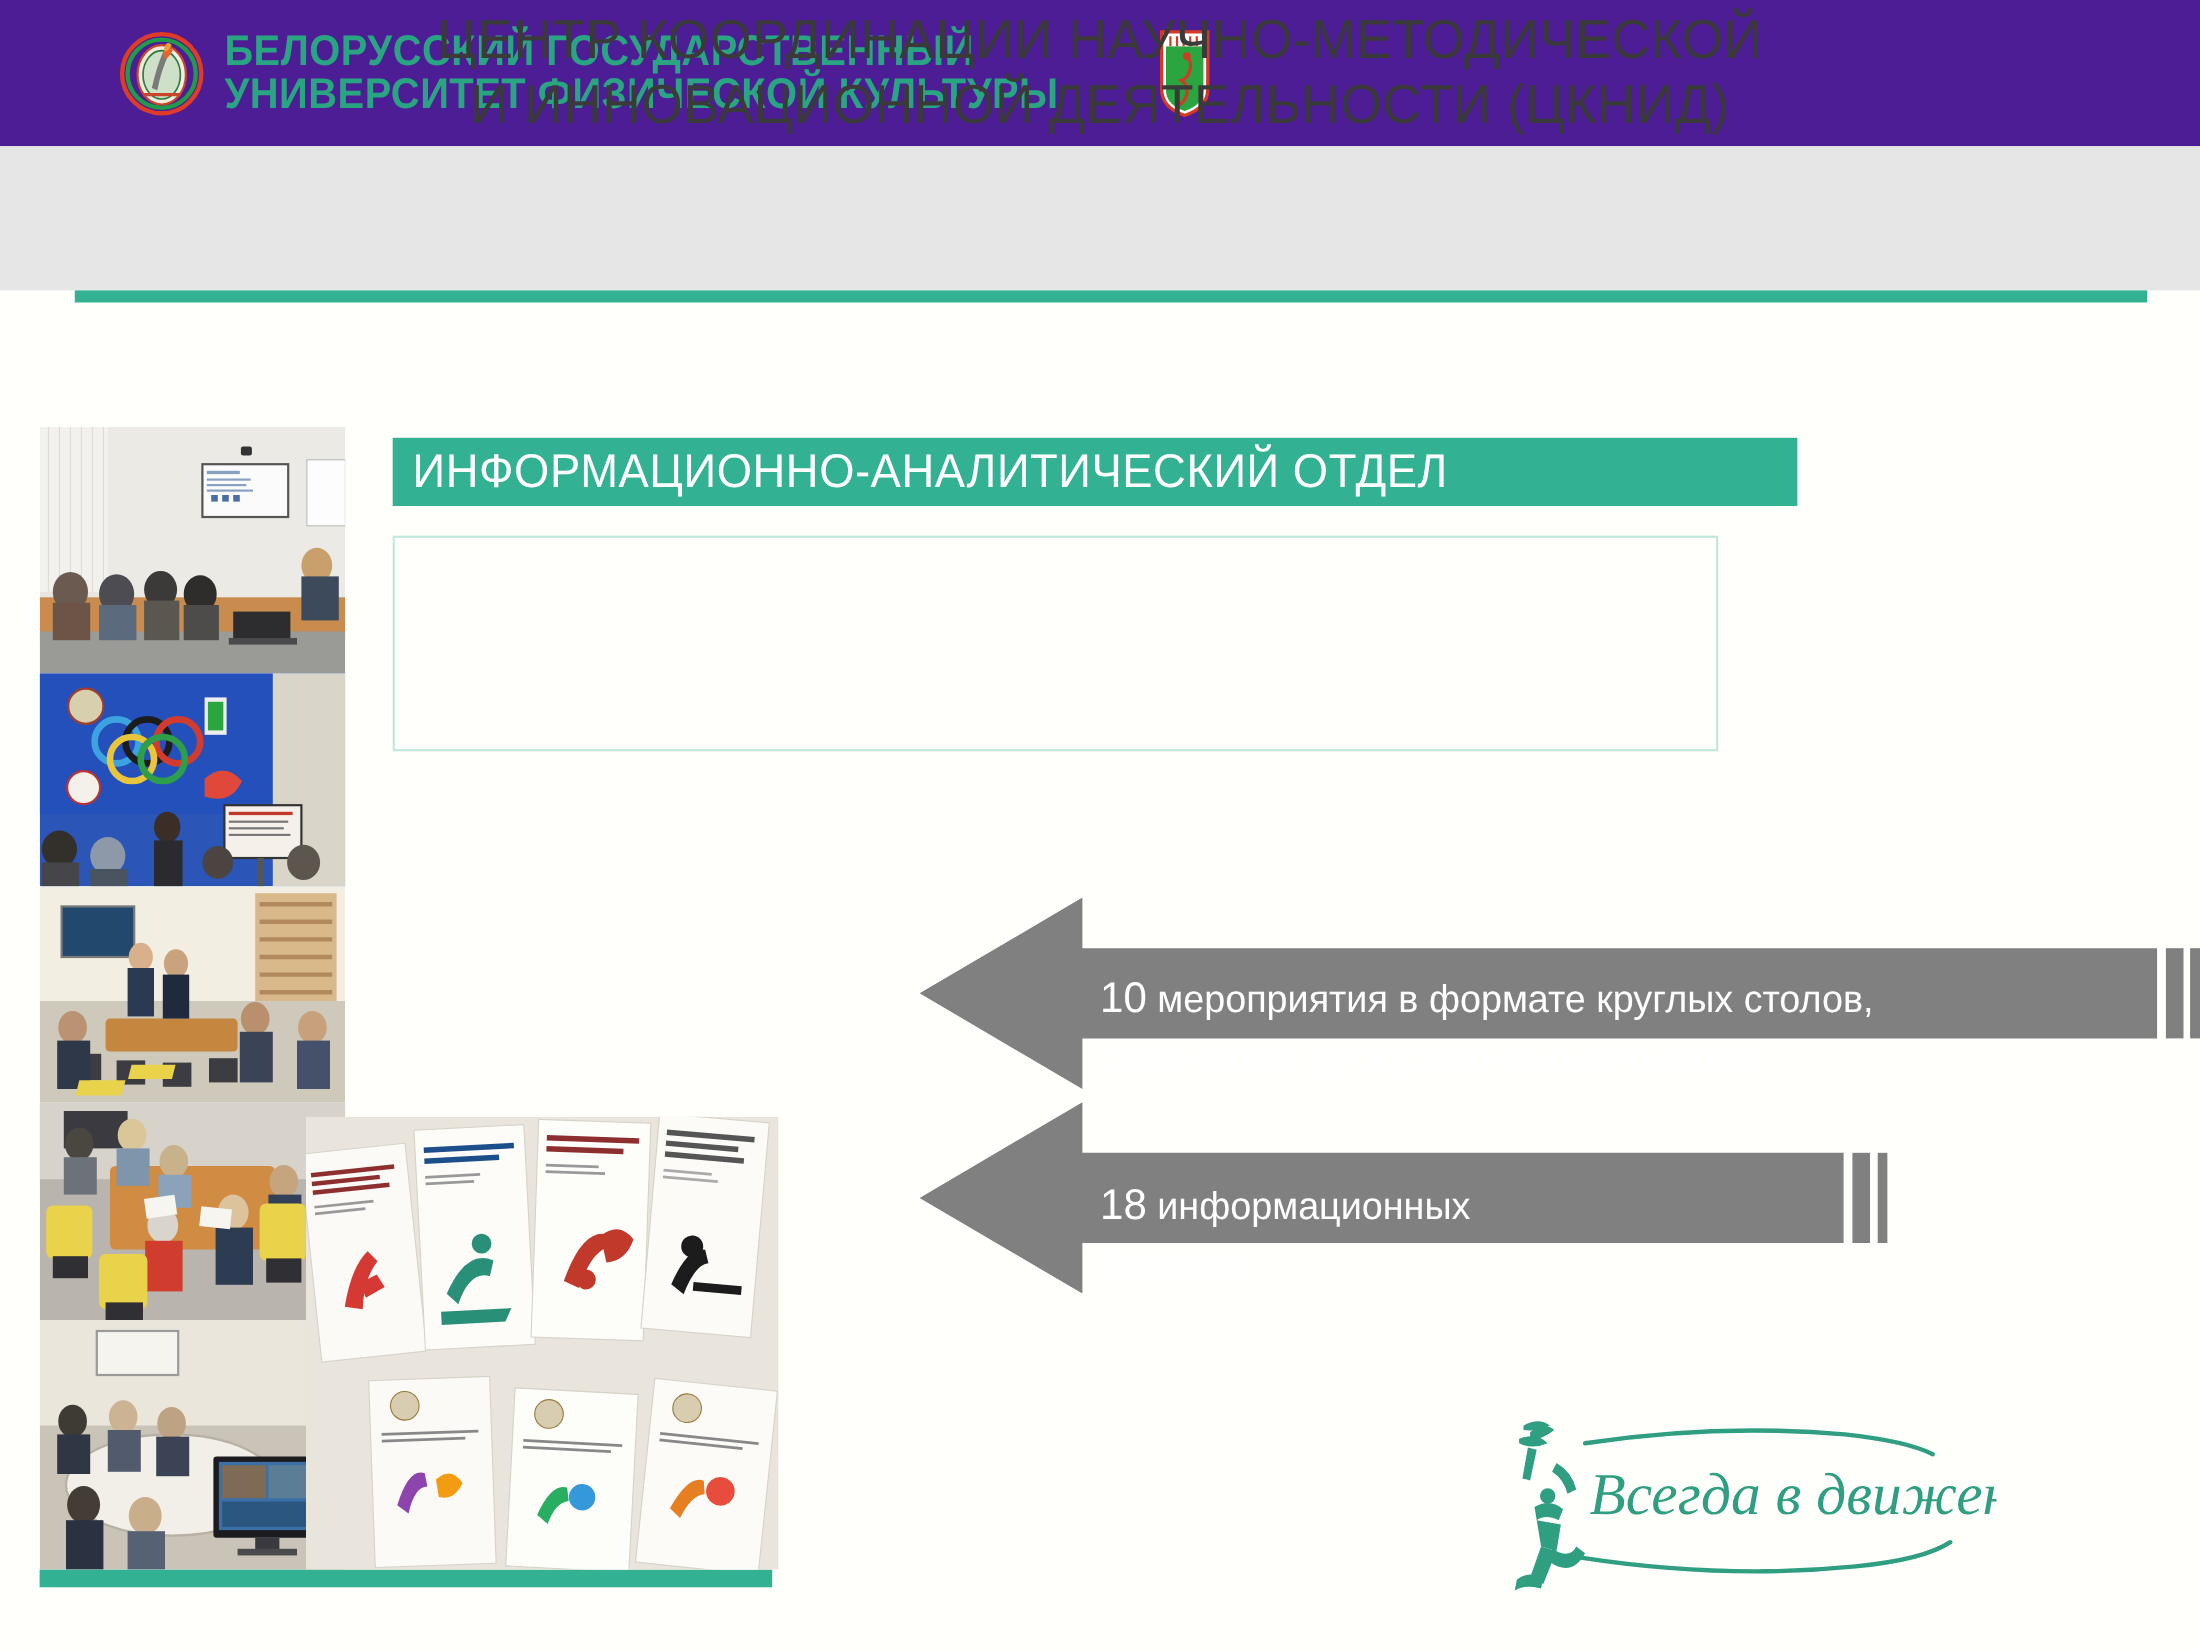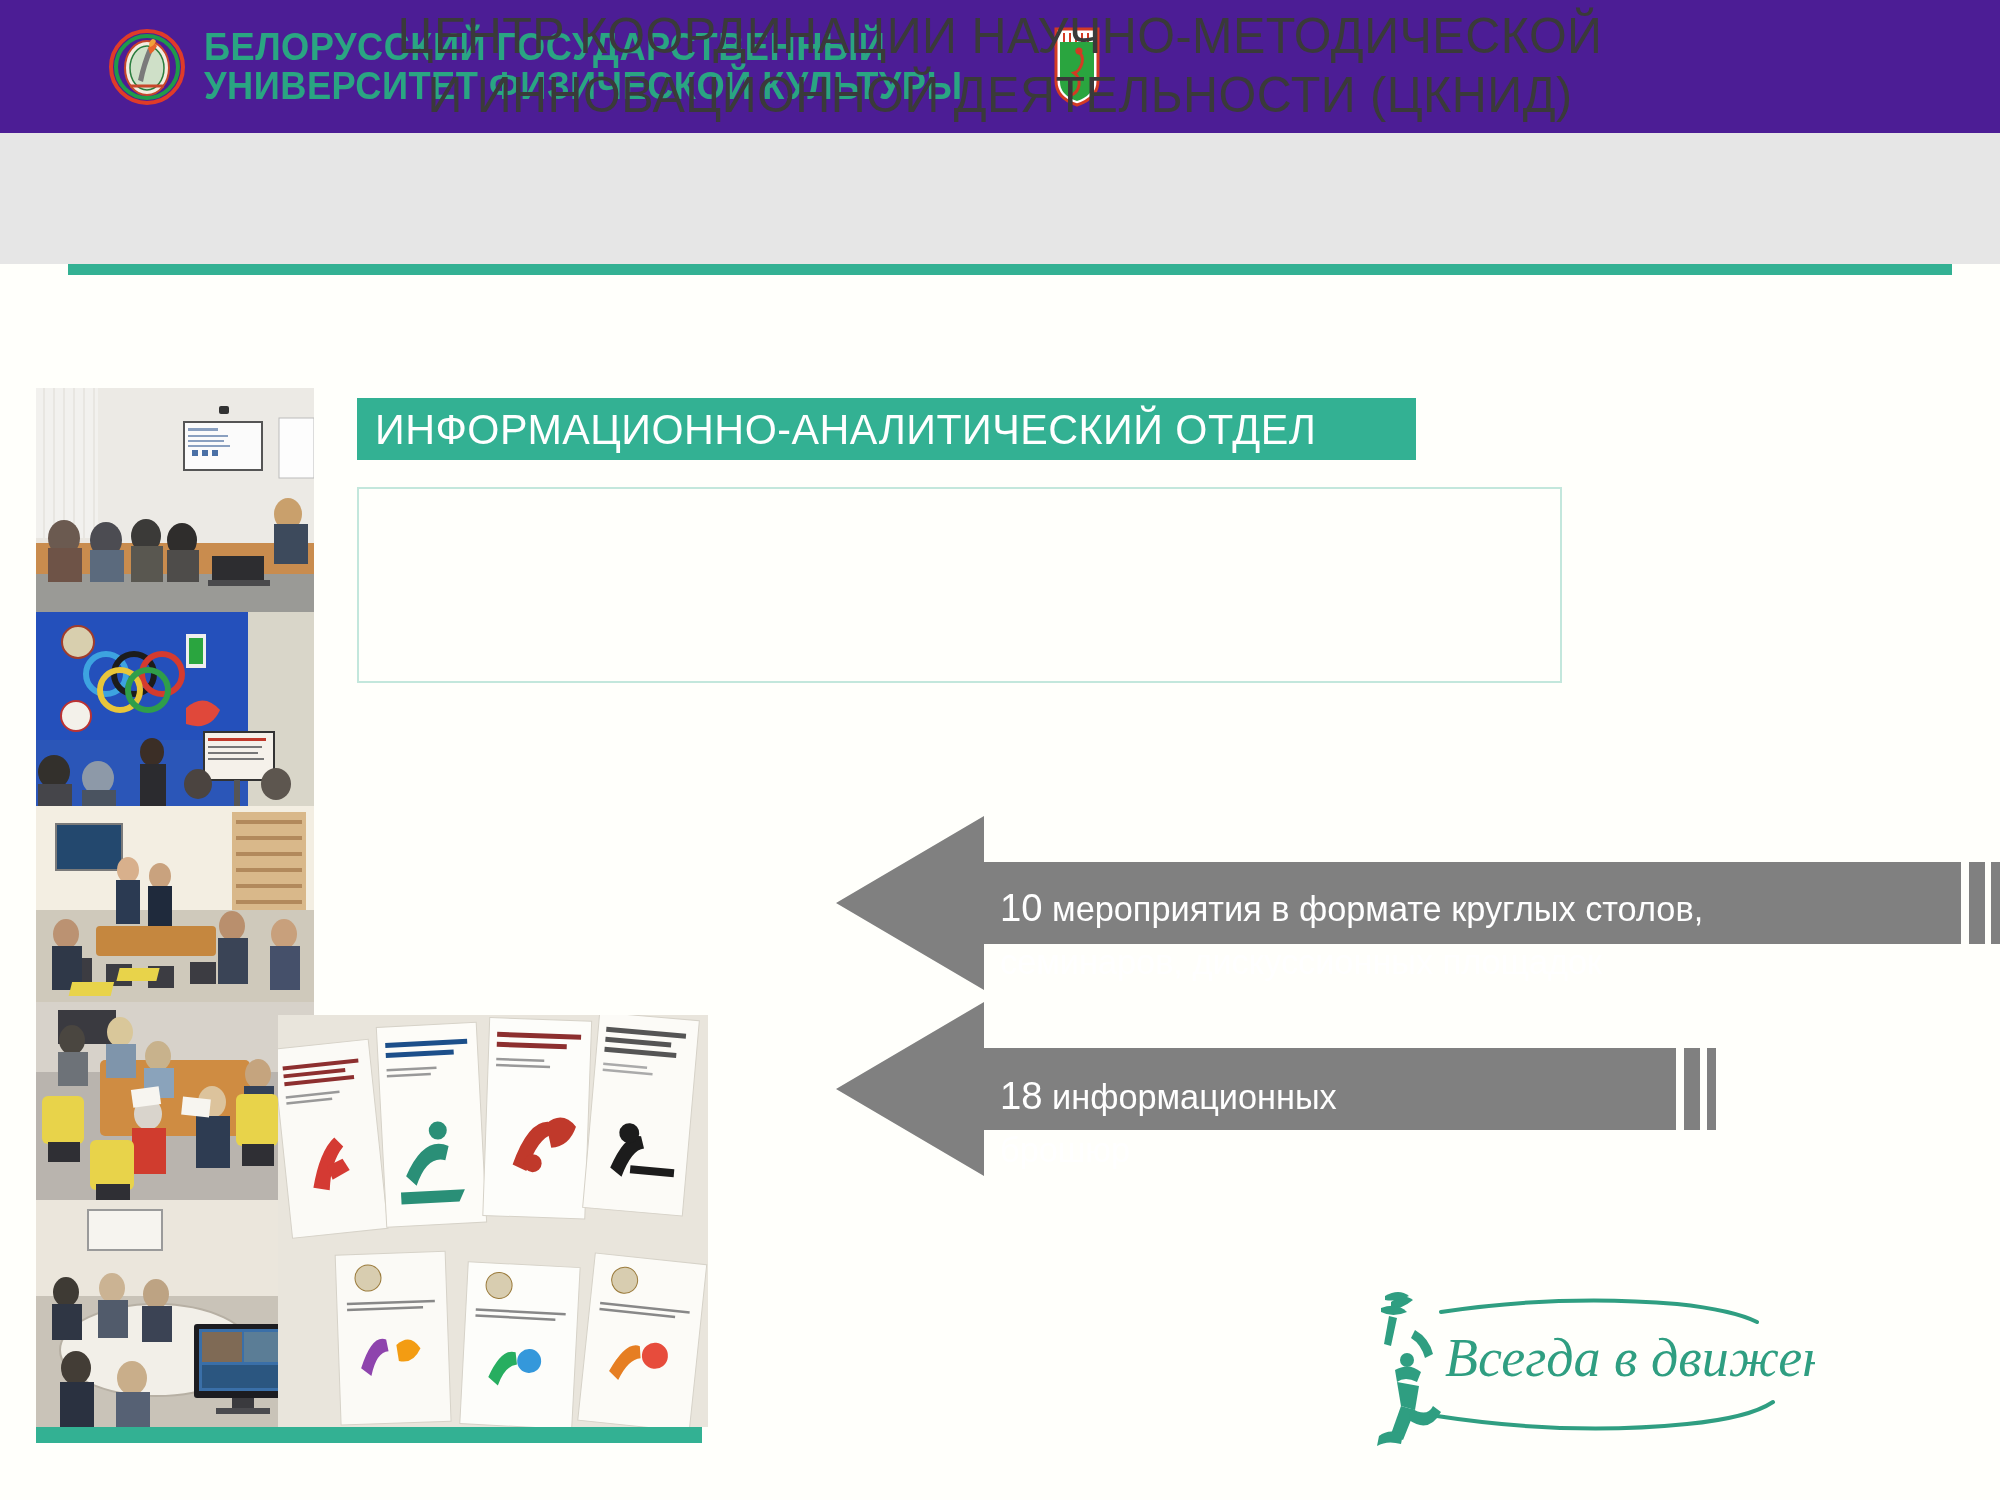--- a/index.html
+++ b/index.html
@@ -70,21 +70,21 @@
     position:absolute;left:36px;top:1427px;width:666px;height:16px;background:#33b193;
   }
 
   
   .brochures{
     position:absolute;left:278px;top:1015px;width:430px;height:412px;overflow:hidden;
   }
 
   
   .sect-head{
-    position:absolute;left:357px;top:398px;width:1059px;height:62px;
+    position:absolute;left:357px;top:398px;width:1277px;height:62px;
     background:#33b193;
     display:flex;align-items:center;
   }
   .sect-head span{
     color:#ffffff;font-size:43px;letter-spacing:0.5px;margin-left:18px;
     transform:scaleX(0.96);transform-origin:left center;white-space:nowrap;
   }
   .q-line{font-size:40px;line-height:1.28;white-space:nowrap;transform:scaleX(0.97);transform-origin:left center;}
   .q-bold{font-weight:bold;}
 

